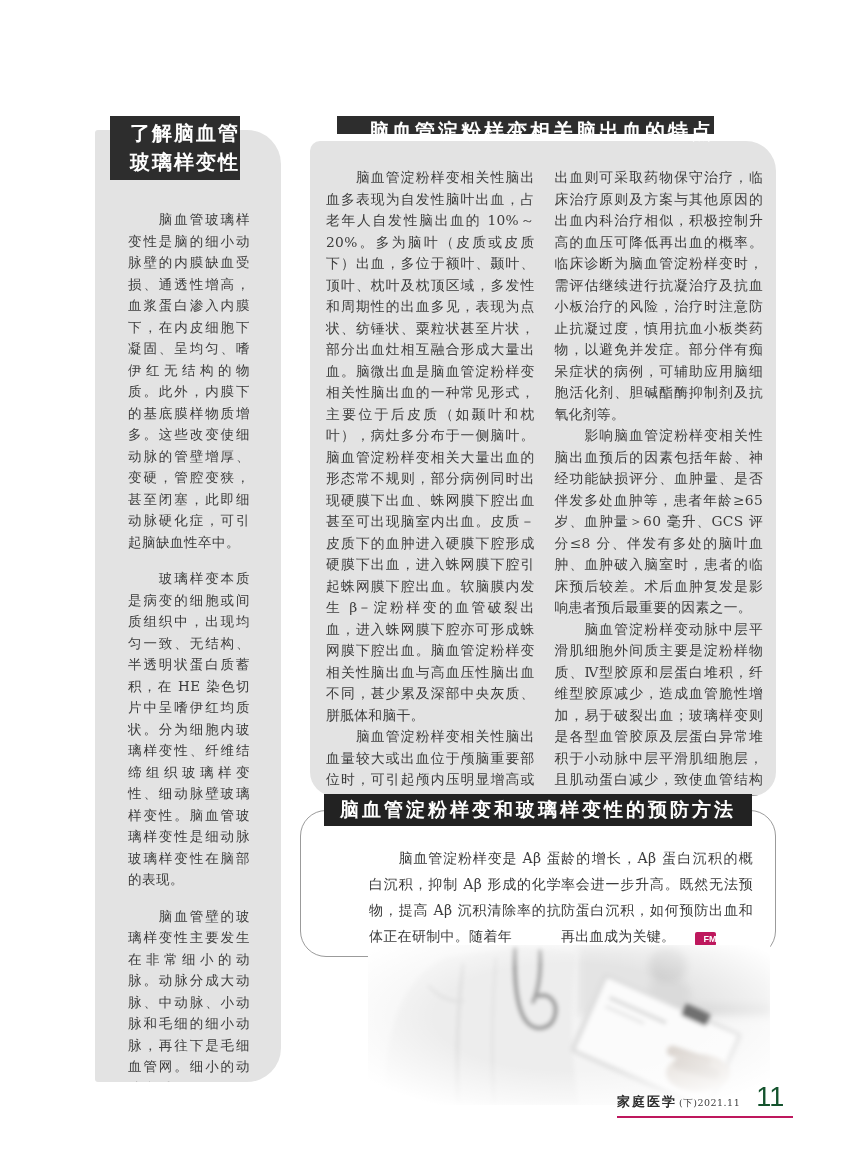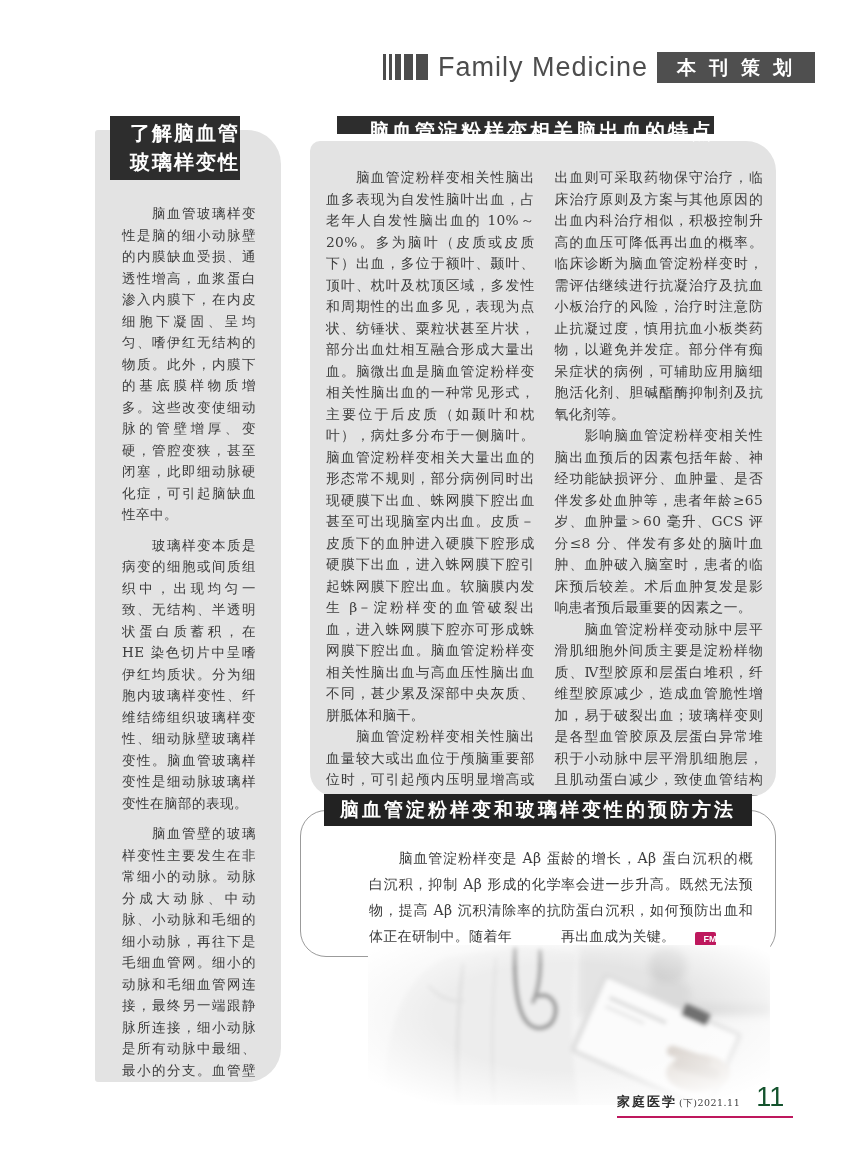--- a/index.html
+++ b/index.html
@@ -25,21 +25,21 @@
   .dark-box{background:#2d2d2d;color:#ffffff;font-family:"Liberation Sans",sans-serif;
             font-weight:bold;text-align:right;}
 
   
   .side-panel{position:absolute;left:95px;top:130px;width:186px;height:952px;
               background:#e3e3e3;border-radius:3px 34px 34px 3px;
               padding:64px 16px 0 18px;box-sizing:border-box;overflow:hidden;}
   .side-title{position:absolute;left:110px;top:116px;width:130px;height:64px;
               font-size:20px;line-height:29px;letter-spacing:2px;
               display:flex;flex-direction:column;justify-content:center;z-index:2;}
-  .side-panel p{margin:9px;font-size:13.5px;line-height:21.5px;text-align:justify;
+  .side-panel p{margin:15px;font-size:13.5px;line-height:21.5px;text-align:justify;
                 letter-spacing:.5px;color:#3c3c3c;}
 
   
   .main-panel{position:absolute;left:310px;top:141px;width:466px;height:655px;
               background:#e3e3e3;border-radius:10px 30px 24px 24px;
               padding:26px 13px 0 16px;box-sizing:border-box;display:flex;gap:20px;
               overflow:hidden;}
   .main-title{position:absolute;left:337px;top:116px;width:377px;height:18px;
               font-size:20px;line-height:31px;letter-spacing:3px;z-index:2;}
   .mcol{width:213px;}
@@ -73,31 +73,20 @@
                font-size:13px;letter-spacing:2px;color:#2e2e2e;}
   .ft .issue{font-size:9.5px;color:#3a3a3a;margin-left:2px;letter-spacing:.5px;}
   .ft .pageno{font-family:"Liberation Sans",sans-serif;font-size:27px;color:#14532d;
               margin-left:16px;line-height:1;}
 </style>
 </head>
 <body>
 
 <div class="page">
 
-  <header class="hd">
-    <span class="bars">
-        <i></i>
-        <i></i>
-        <i></i>
-        <i></i>
-        <i></i>
-      </span>
-    <span class="brand">Family Medicine</span>
-    <span class="tag">本刊策划</span>
-  </header>
 
   <div class="side-title dark-box">
     <span>了解脑血管</span>
     <span>玻璃样变性</span>
   </div>
   <aside class="side-panel">
       <p>　　脑血管玻璃样变性是脑的细小动脉壁的内膜缺血受损、通透性增高，血浆蛋白渗入内膜下，在内皮细胞下凝固、呈均匀、嗜伊红无结构的物质。此外，内膜下的基底膜样物质增多。这些改变使细动脉的管壁增厚、变硬，管腔变狭，甚至闭塞，此即细动脉硬化症，可引起脑缺血性卒中。</p>
       <p>　　玻璃样变本质是病变的细胞或间质组织中，出现均匀一致、无结构、半透明状蛋白质蓄积，在 HE 染色切片中呈嗜伊红均质状。分为细胞内玻璃样变性、纤维结缔组织玻璃样变性、细动脉壁玻璃样变性。脑血管玻璃样变性是细动脉玻璃样变性在脑部的表现。</p>
       <p>　　脑血管壁的玻璃样变性主要发生在非常细小的动脉。动脉分成大动脉、中动脉、小动脉和毛细的细小动脉，再往下是毛细血管网。细小的动脉和毛细血管网连接，最终另一端跟静脉所连接，细小动脉是所有动脉中最细、最小的分支。血管壁的玻璃样变性常见于高血压病，它导致了器官功能损坏，常见于高血压病导致的脑血管病。由于细小动脉持续性的痉挛，导致缺氧、缺血性的改变，血管内膜通透性增高。血浆蛋白会通过内膜沉积在血管壁，形成细小动脉血管壁的玻璃样变性。</p>
     </aside>

